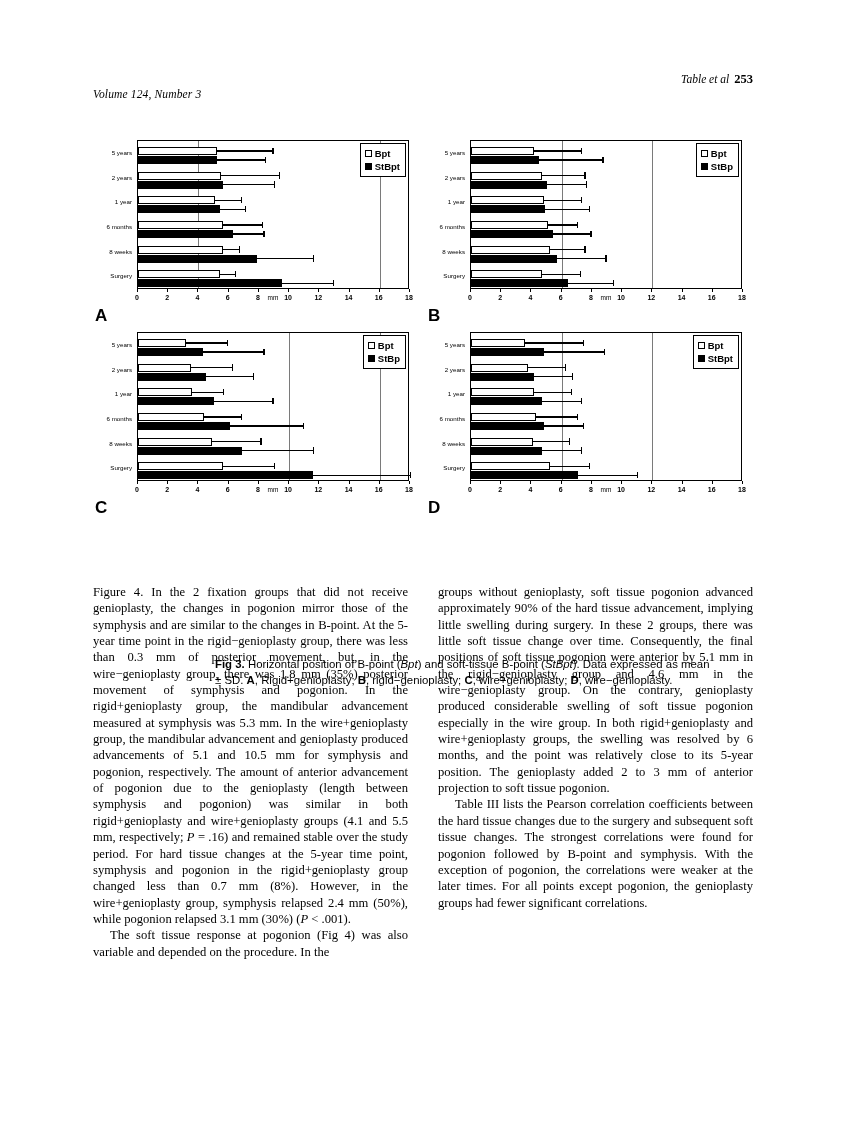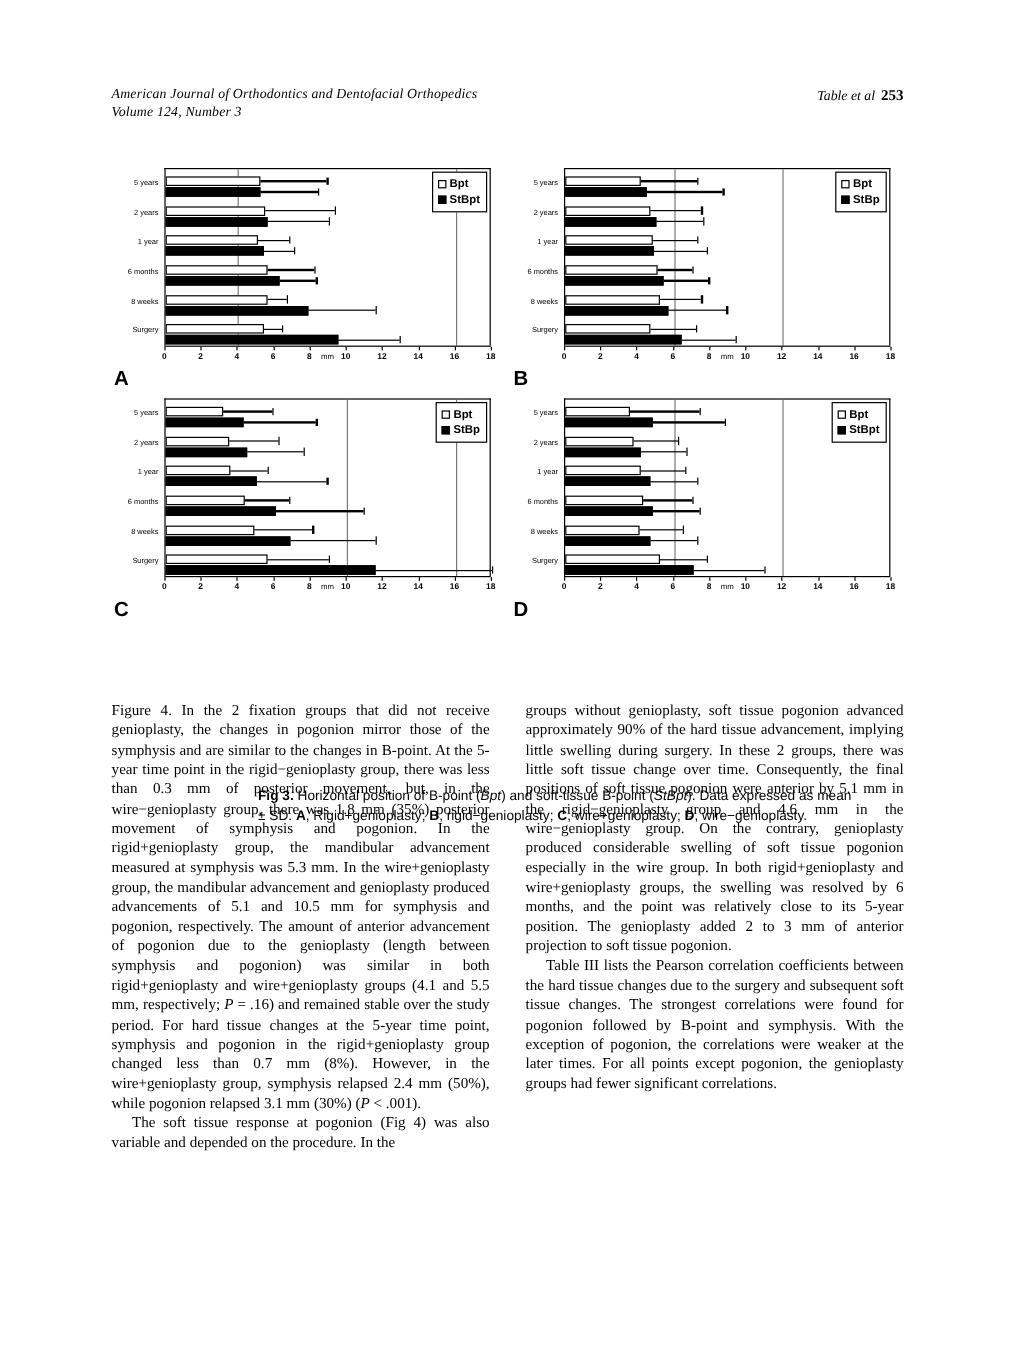--- a/index.html
+++ b/index.html
@@ -246,21 +246,20 @@
   }
   .col p.indent {
     text-indent: 17px;
   }
   .col i { font-style: italic; }
 </style>
 </head>
 <body>
 
 <div id="running-head">
-  <div class="rh-left">American Journal of Orthodontics and Dentofacial Orthopedics</div>
   <div class="rh-left rh-left-2">Volume 124, Number 3</div>
   <div class="rh-right">
     <span>Table et al</span><span class="rh-page">253</span>
   </div>
 </div>
 
 <div id="figure-3">
   <div class="chart-grid" id="chart-grid">
     <div class="panel panel-a">
         <div class="panel-label">A</div>

